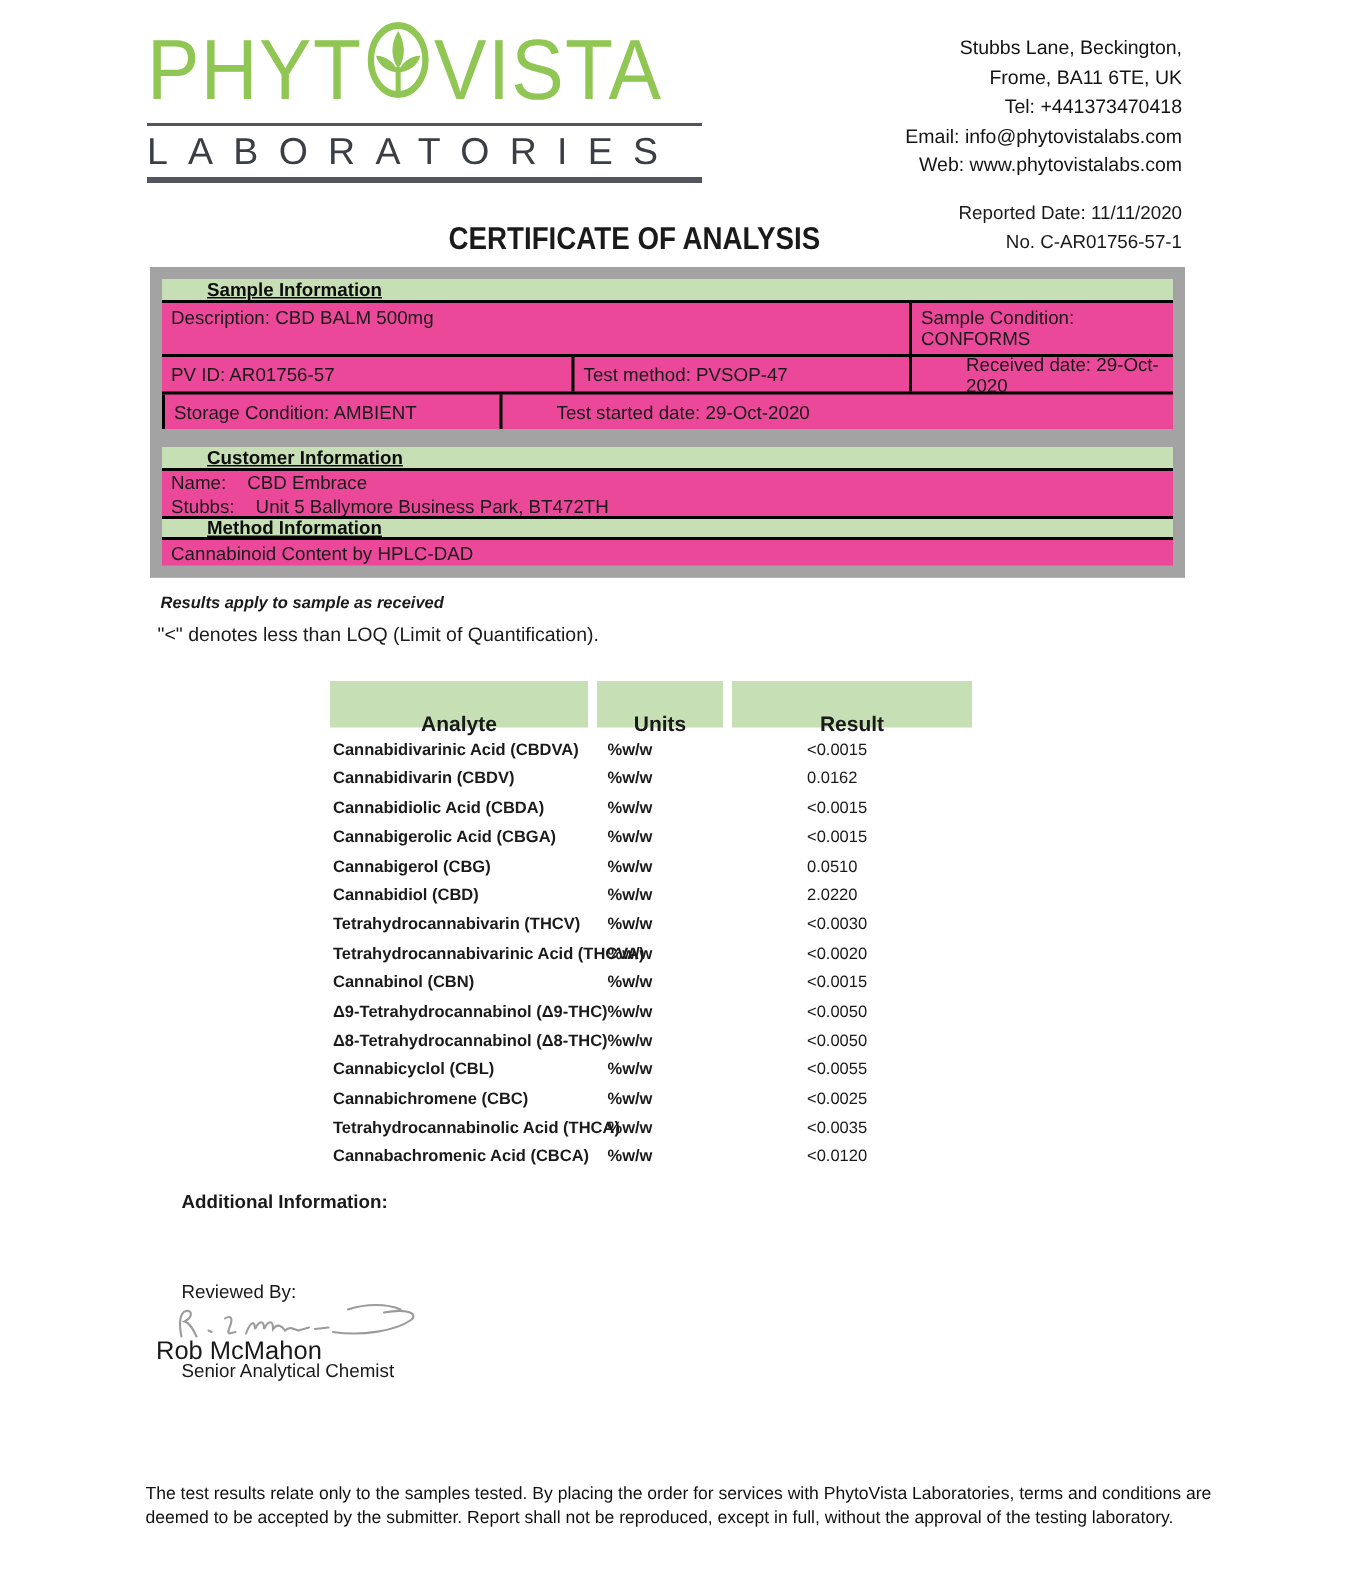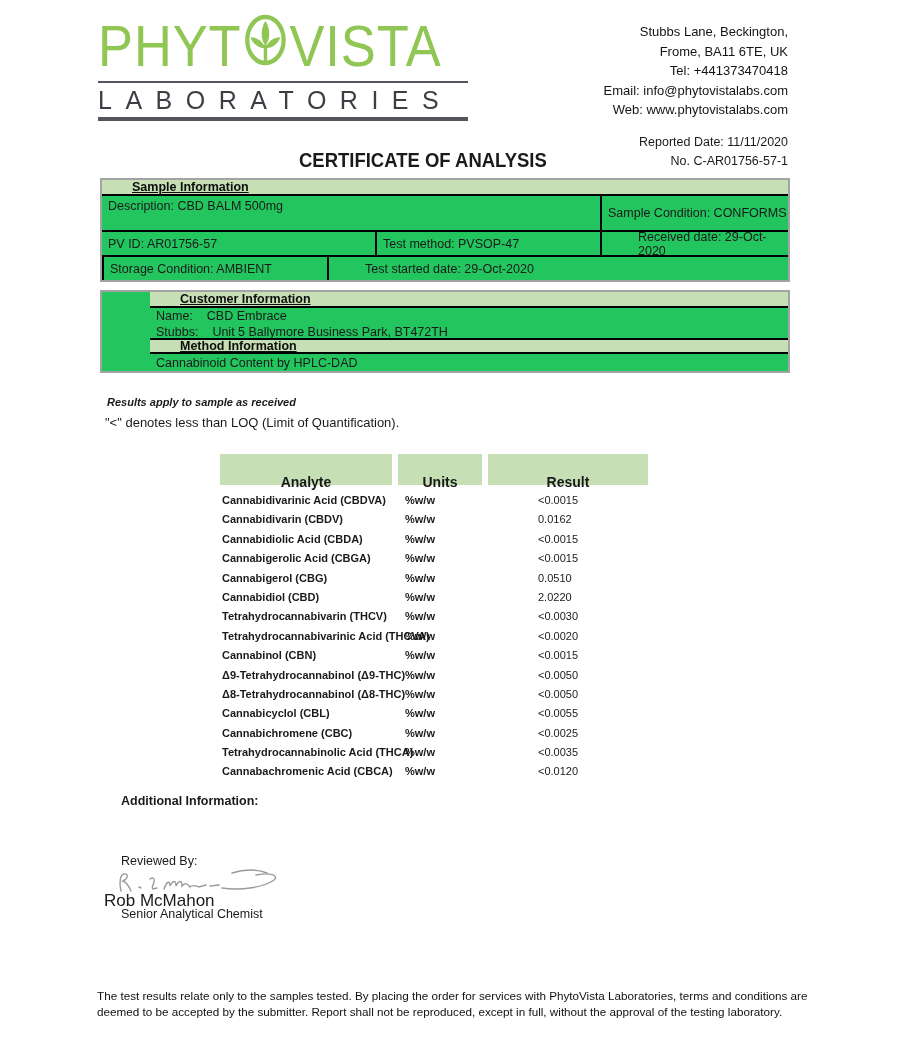--- a/index.html
+++ b/index.html
@@ -17,21 +17,21 @@
   .brand-rule1 { margin-top:6px; height:2px; background:#53555e; width:370px; }
   .brand-sub { margin-top:3px; width:370px; font-size:25px; color:#3c3e45; letter-spacing:13.5px; font-weight:400; white-space:nowrap; }
   .brand-rule2 { margin-top:2px; height:4px; background:#53555e; width:370px; }
 
   
   .contact { position:absolute; top:22px; right:112px; text-align:right; font-size:13px; line-height:19.6px; color:#141414; }
   .report-meta { position:absolute; top:133px; right:112px; text-align:right; font-size:12.5px; line-height:18.5px; }
   .coa-title { position:absolute; left:299px; top:148px; font-size:21px; font-weight:700; letter-spacing:0px; transform:scaleX(0.88); transform-origin:left; white-space:nowrap; }
 
   
-  .info-box { position:absolute; left:100px; width:690px; border:2px solid #a3a3a3; background:#22c55e; }
+  .info-box { position:absolute; left:100px; width:690px; border:8px solid #a3a3a3; background:#ec4899; }
   .sec-bar { background:var(--bargreen); height:16px; display:flex; align-items:center; padding-left:30px; font-size:12.5px; font-weight:700; text-decoration:underline; color:#0d0d0d; }
   .sec-bar.bb { border-bottom:2px solid #000; }
   .sec-bar.bt { border-top:2px solid #000; }
   .cells { display:flex; }
   .cell { font-size:12.5px; padding-left:6px; display:flex; align-items:center; }
   .cell.bl { border-left:2px solid #000; }
   .row-line { border-top:2px solid #000; height:25px; }
   .desc-row { height:34px; }
   .desc-cell { width:498px; align-items:flex-start; padding-top:3px; }
   .cond-cell { flex:1; }
@@ -114,21 +114,21 @@
       <div class="cell c1">PV ID: AR01756-57</div>
       <div class="cell c2 bl">Test method: PVSOP-47</div>
       <div class="cell c3 bl">Received date: 29-Oct-2020</div>
     </div>
     <div class="cells row-line">
       <div class="cell c2 bl">Storage Condition: AMBIENT</div>
       <div class="cell c3 bl">Test started date: 29-Oct-2020</div>
     </div>
   </div>
 
-  <div class="info-box" style="top:290px;padding-left:48px;">
+  <div class="info-box" style="top:290px;">
     <div class="sec-bar bb">Customer Information</div>
     <div class="cust-content">
       <div class="cust-line" style="top:1px;">
         <span>Name:</span>
         <span class="label-gap"></span>
         <span>CBD Embrace</span>
       </div>
       <div class="cust-line" style="top:17px;">
         <span>Stubbs:</span>
         <span class="label-gap"></span>

